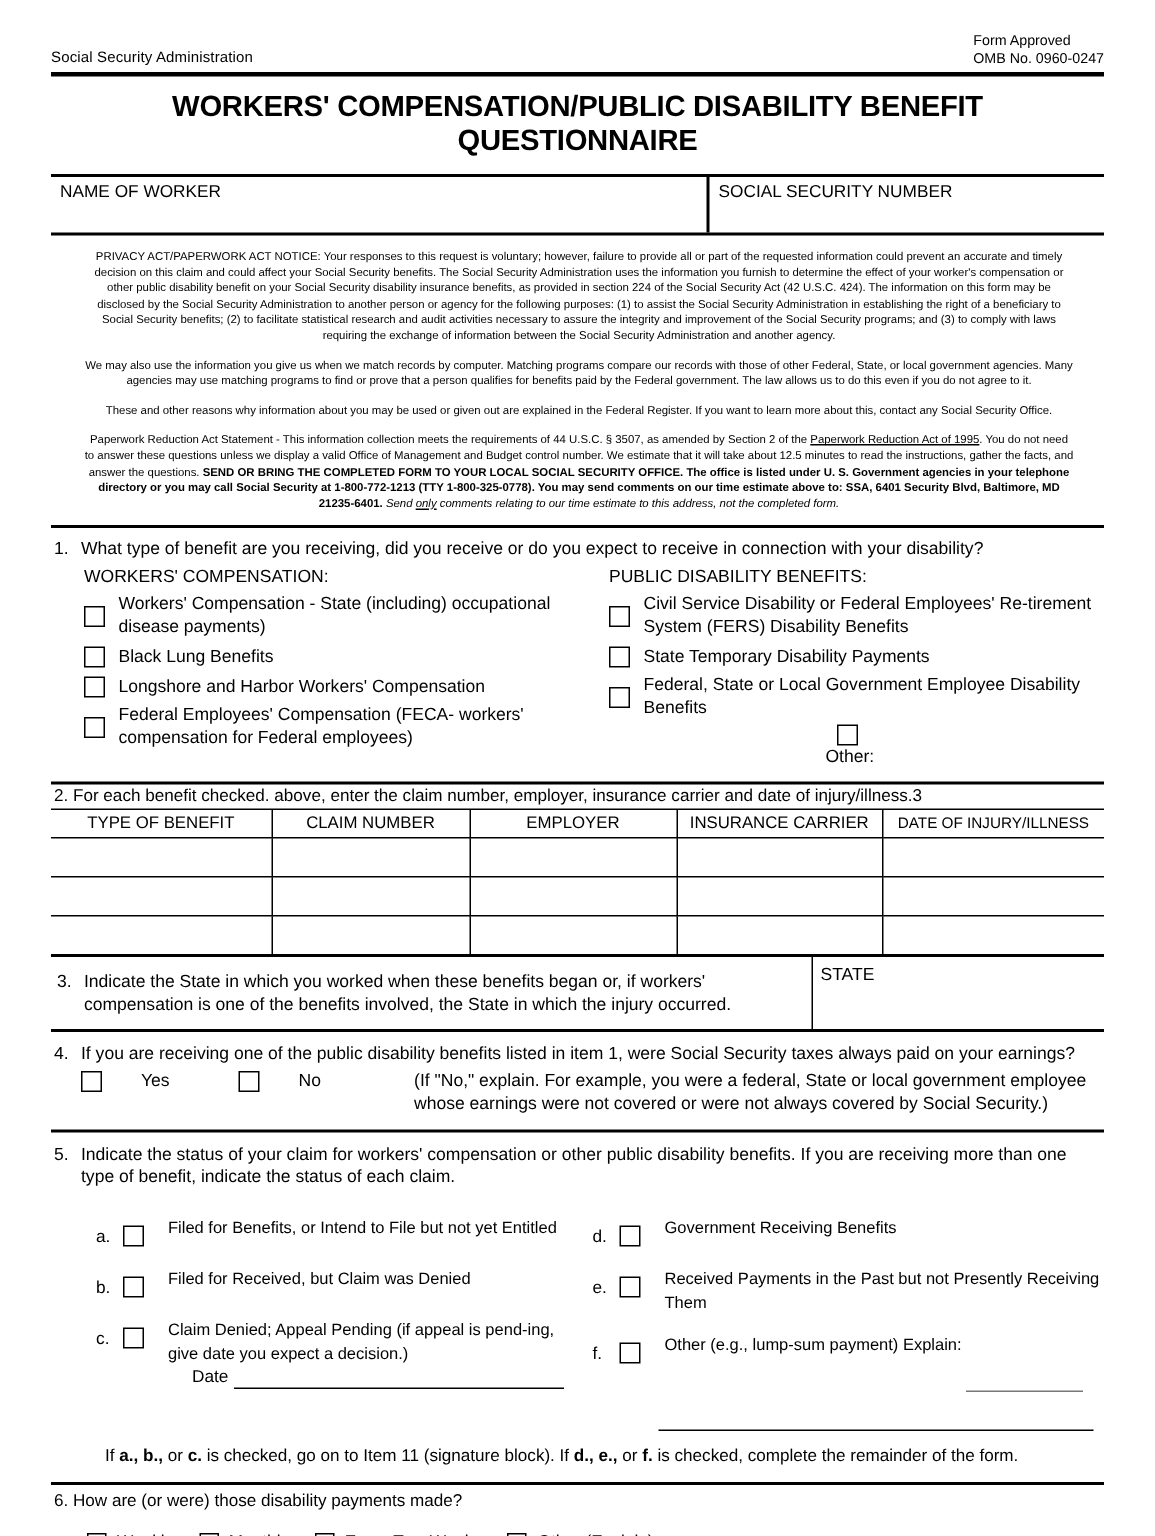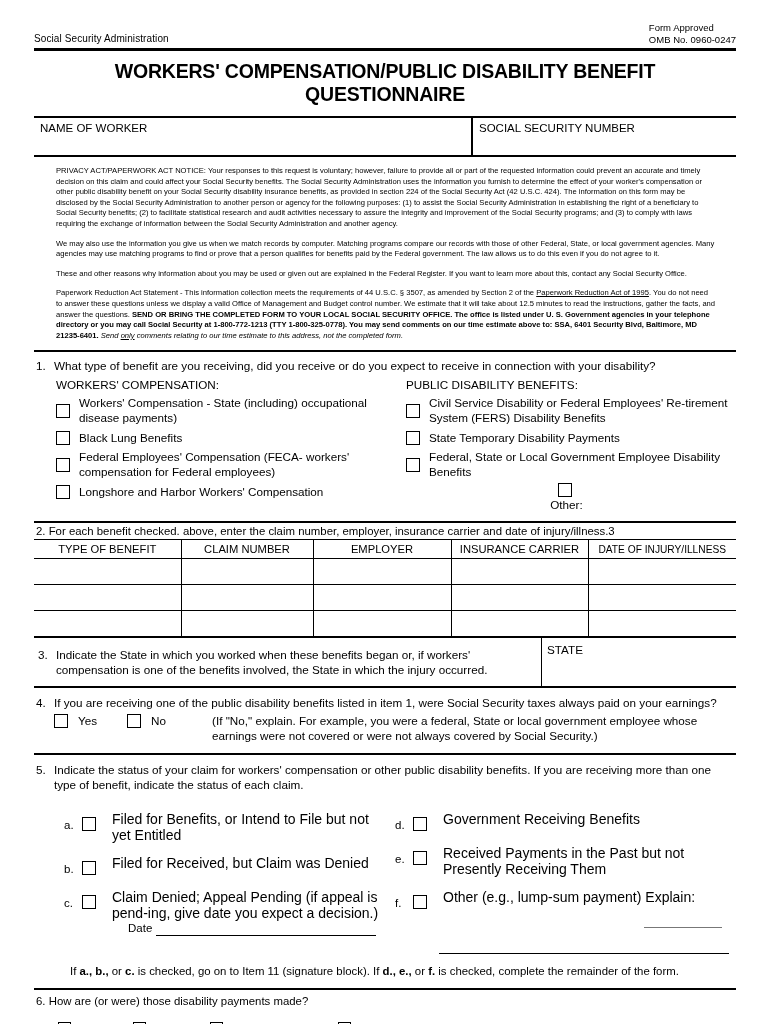--- a/index.html
+++ b/index.html
@@ -66,21 +66,21 @@
     box-sizing: border-box;
   }
   .idband .cell.name { width: 437px; }
   .idband .cell.ssn  { flex: 1; border-left: 2px solid #000; }
 
   
   .privacy {
     padding: 9px 20px 9px 22px;
     font-size: 7.6px;
     line-height: 10.6px;
-    text-align: left;
+    text-align: center;
   }
   .privacy p { margin: 0 0 9px 0; }
   .privacy p:last-child { margin-bottom: 0; }
   .privacy .u { text-decoration: underline; }
   .privacy b { font-weight: bold; }
   .privacy i { font-style: italic; }
 
   
   .q {
     font-size: 11.7px;
@@ -185,20 +185,21 @@
     font-size: 11.7px;
     box-sizing: border-box;
   }
 
   
   .q4 { padding: 7px 0 10px 0; }
   .yn {
     display: flex;
     align-items: flex-start;
     padding-top: 3px;
+    gap: 16px;
   }
   .yn .cb { margin-top: 1px; }
   .yn .lbl { padding: 0 30px 0 10px; }
   .yn .note { padding-left: 16px; line-height: 15px; }
 
   
   .q5 { padding: 7px 0 0 0; }
   .q5-grid {
     display: flex;
     padding-top: 20px;
@@ -214,21 +215,21 @@
   .q5-opt .ltr {
     width: 18px;
     flex: none;
     padding-top: 6px;
     font-size: 11.5px;
   }
   .q5-opt .cb { margin-top: 5px; }
   .q5-opt .lbl {
     padding-left: 16px;
     line-height: 15.5px;
-    font-size: 14px;
+    font-size: 11px;
   }
   .date-row {
     display: flex;
     align-items: flex-end;
     padding-left: 64px;
     margin-top: -4px;
   }
   .date-row .lbl { font-size: 11.5px; padding-right: 4px; }
   .date-row .uline2 {
     width: 220px;
@@ -323,25 +324,25 @@
         <div class="opt">
           <span class="cb"></span>
           <span class="lbl">Workers' Compensation - State (including) occupational disease payments)</span>
         </div>
         <div class="opt">
           <span class="cb"></span>
           <span class="lbl">Black Lung Benefits</span>
         </div>
         <div class="opt">
           <span class="cb"></span>
+          <span class="lbl">Longshore and Harbor Workers' Compensation</span>
+        </div>
+        <div class="opt">
+          <span class="cb"></span>
           <span class="lbl">Federal Employees' Compensation (FECA- workers' compensation for Federal employees)</span>
-        </div>
-        <div class="opt">
-          <span class="cb"></span>
-          <span class="lbl">Longshore and Harbor Workers' Compensation</span>
         </div>
       </div>
 
       <div class="col-r">
         <div class="colhead">PUBLIC DISABILITY BENEFITS:</div>
         <div class="opt">
           <span class="cb"></span>
           <span class="lbl">Civil Service Disability or Federal Employees' Re-tirement System (FERS) Disability Benefits</span>
         </div>
         <div class="opt">

